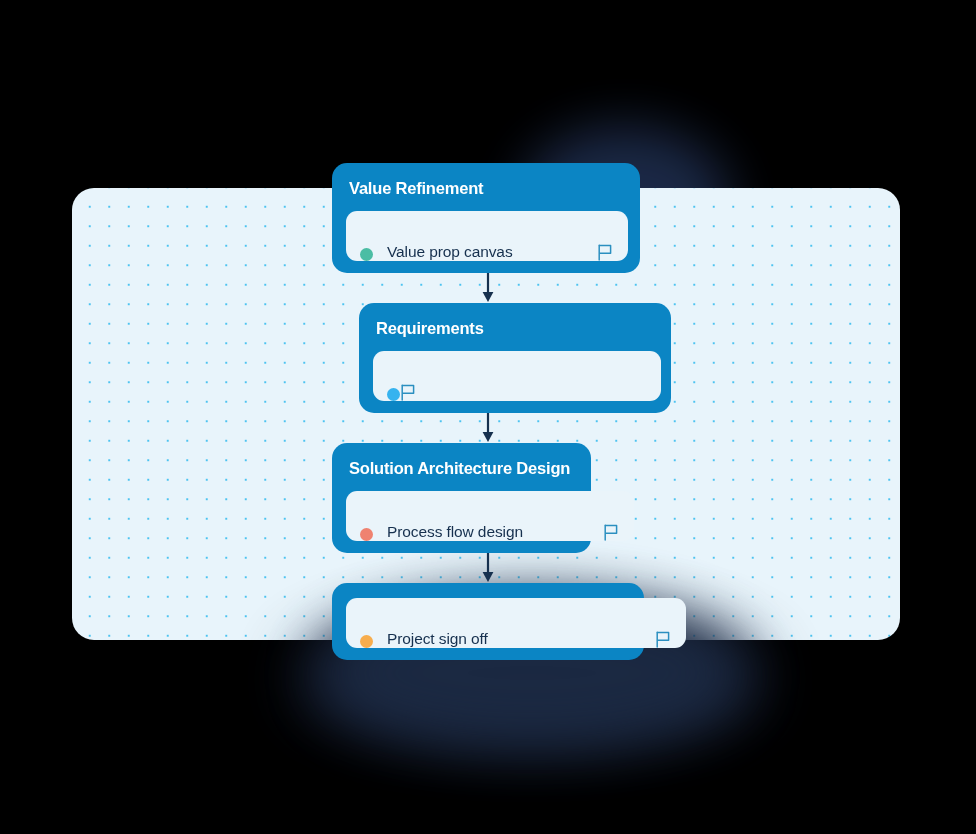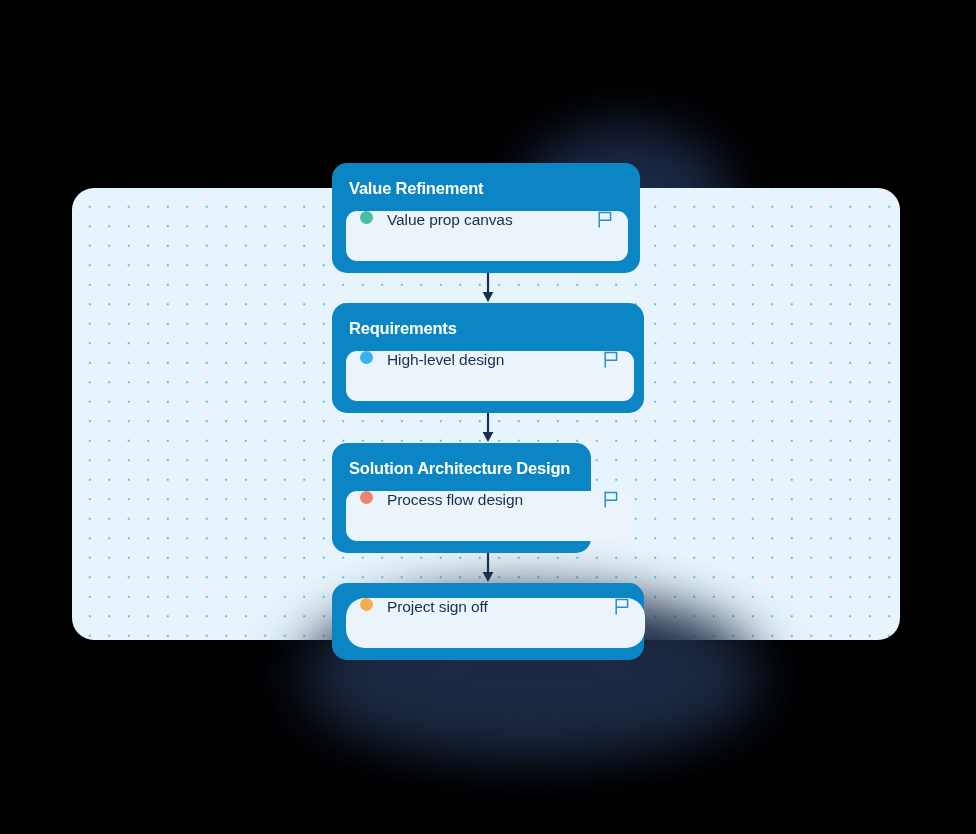--- a/index.html
+++ b/index.html
@@ -81,46 +81,46 @@
   }
 
   .stage-card {
     background: #0b85c4;
     border-radius: 15px;
     padding: 15px 12px 12px 14px;
     box-sizing: border-box;
     position: relative;
   }
   .stage-card.w1 { width: 308px; }
-  .stage-card.w2 { width: 312px; }
+  .stage-card.w2 { width: 312px; margin-left: 27px; }
   .stage-card.w3 { width: 259px; }
   .stage-card.w4 { width: 312px; }
 
   .stage-title {
     color: #ffffff;
     font-size: 16.5px;
     font-weight: bold;
     letter-spacing: -0.2px;
     line-height: 20px;
     margin: 0 0 13px 3px;
   }
 
   .task-pill {
     background: #eaf4fa;
     border-radius: 11px;
     height: 50px;
     display: flex;
-    align-items: flex-start;
+    align-items: flex-end;
     padding: 0 15px 0 14px;
     box-sizing: border-box;
   }
   .stage-card.w1 .task-pill { width: 282px; }
   .stage-card.w2 .task-pill { width: 288px; }
   .stage-card.w3 .task-pill { width: 288px; }
-  .stage-card.w4 .task-pill { width: 299px; border-radius: 19px; }
+  .stage-card.w4 .task-pill { width: 340px; }
 
   .status-dot {
     width: 13px;
     height: 13px;
     border-radius: 50%;
     flex: 0 0 13px;
   }
 
   .task-label {
     color: #16304e;
@@ -181,21 +181,20 @@
       <svg width="14" height="30" viewBox="0 0 14 30">
         <path d="M7 0 V20" stroke="#16304e" stroke-width="2.2"></path>
         <path d="M7 29 L1.6 19 H12.4 Z" fill="#16304e"></path>
       </svg>
     </div>
 
     <div class="stage-card w2">
       <div class="stage-title">Requirements</div>
       <div class="task-pill">
         <span class="status-dot" style="background:#36b3ef"></span>
-        <span class="task-label">High-level design</span>
         <span>
           <svg class="flag-icon" viewBox="0 0 16 17" fill="none" xmlns="http://www.w3.org/2000/svg">
             <path d="M2.2 1.2V16" stroke="#2b8fc0" stroke-width="1.5" stroke-linecap="round"></path>
             <path d="M2.2 1.6h11.4v7.6H2.2" stroke="#2b8fc0" stroke-width="1.5" stroke-linejoin="round" fill="none"></path>
           </svg>
         </span>
       </div>
     </div>
 
     <div class="connector">

